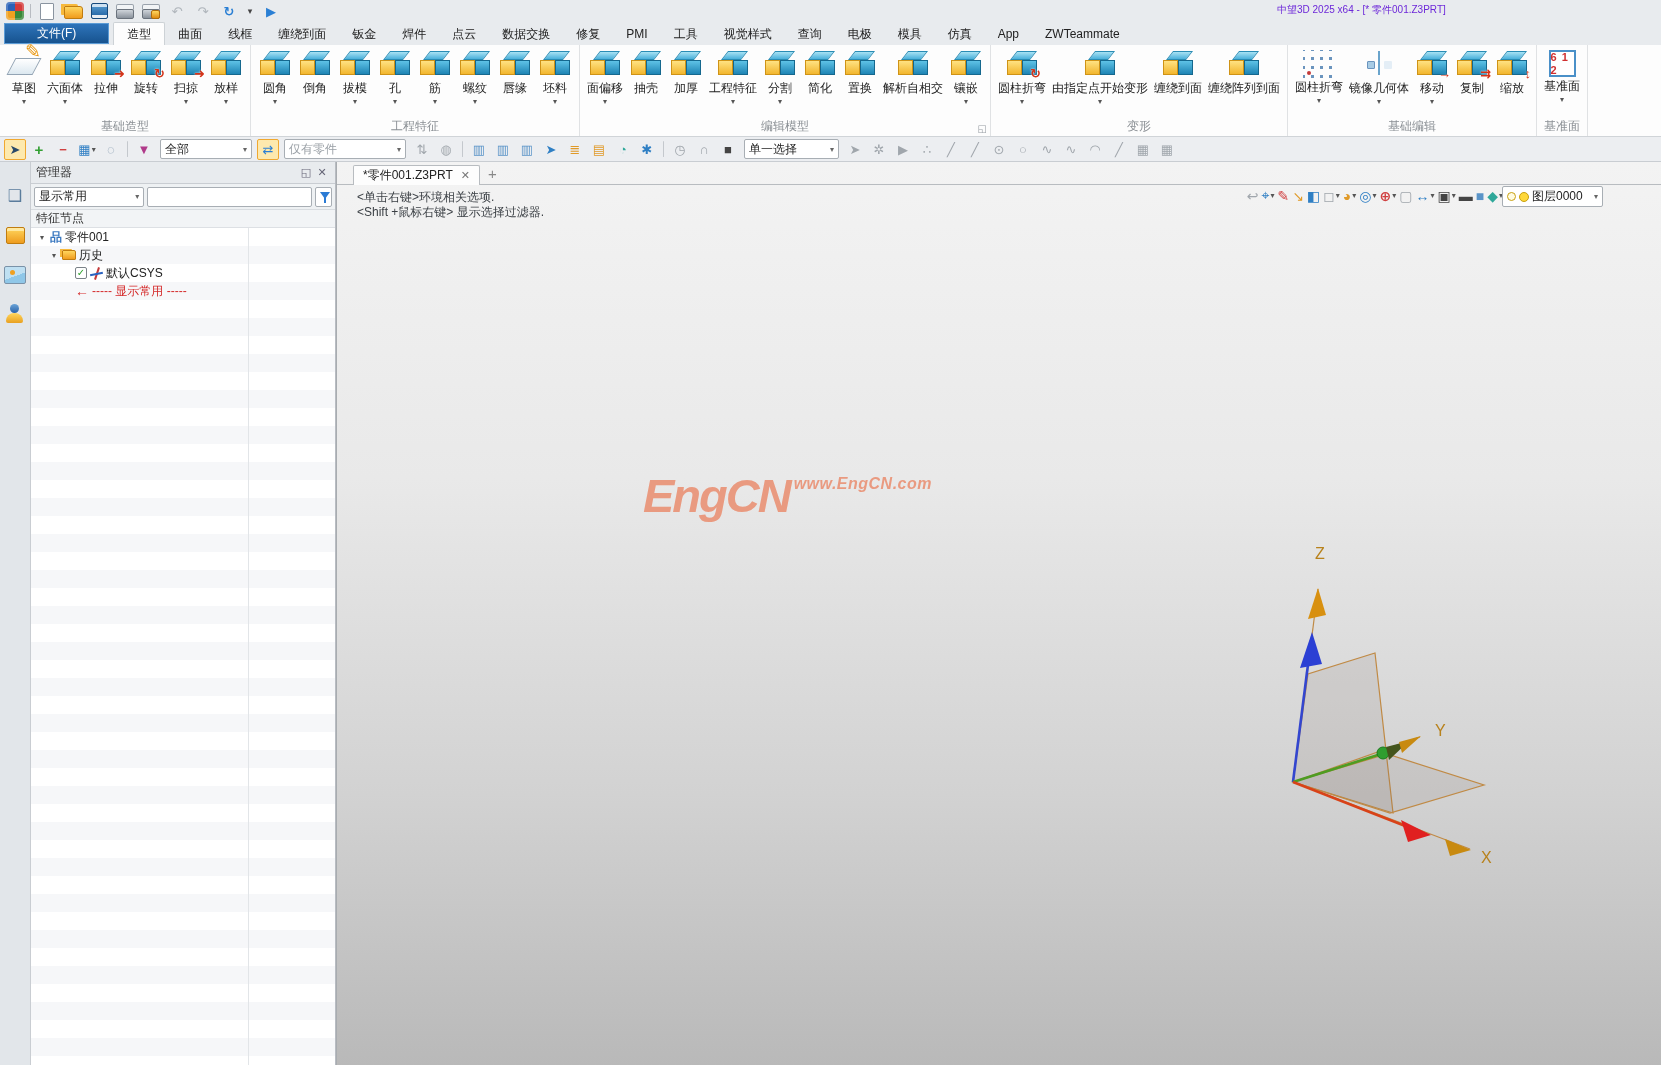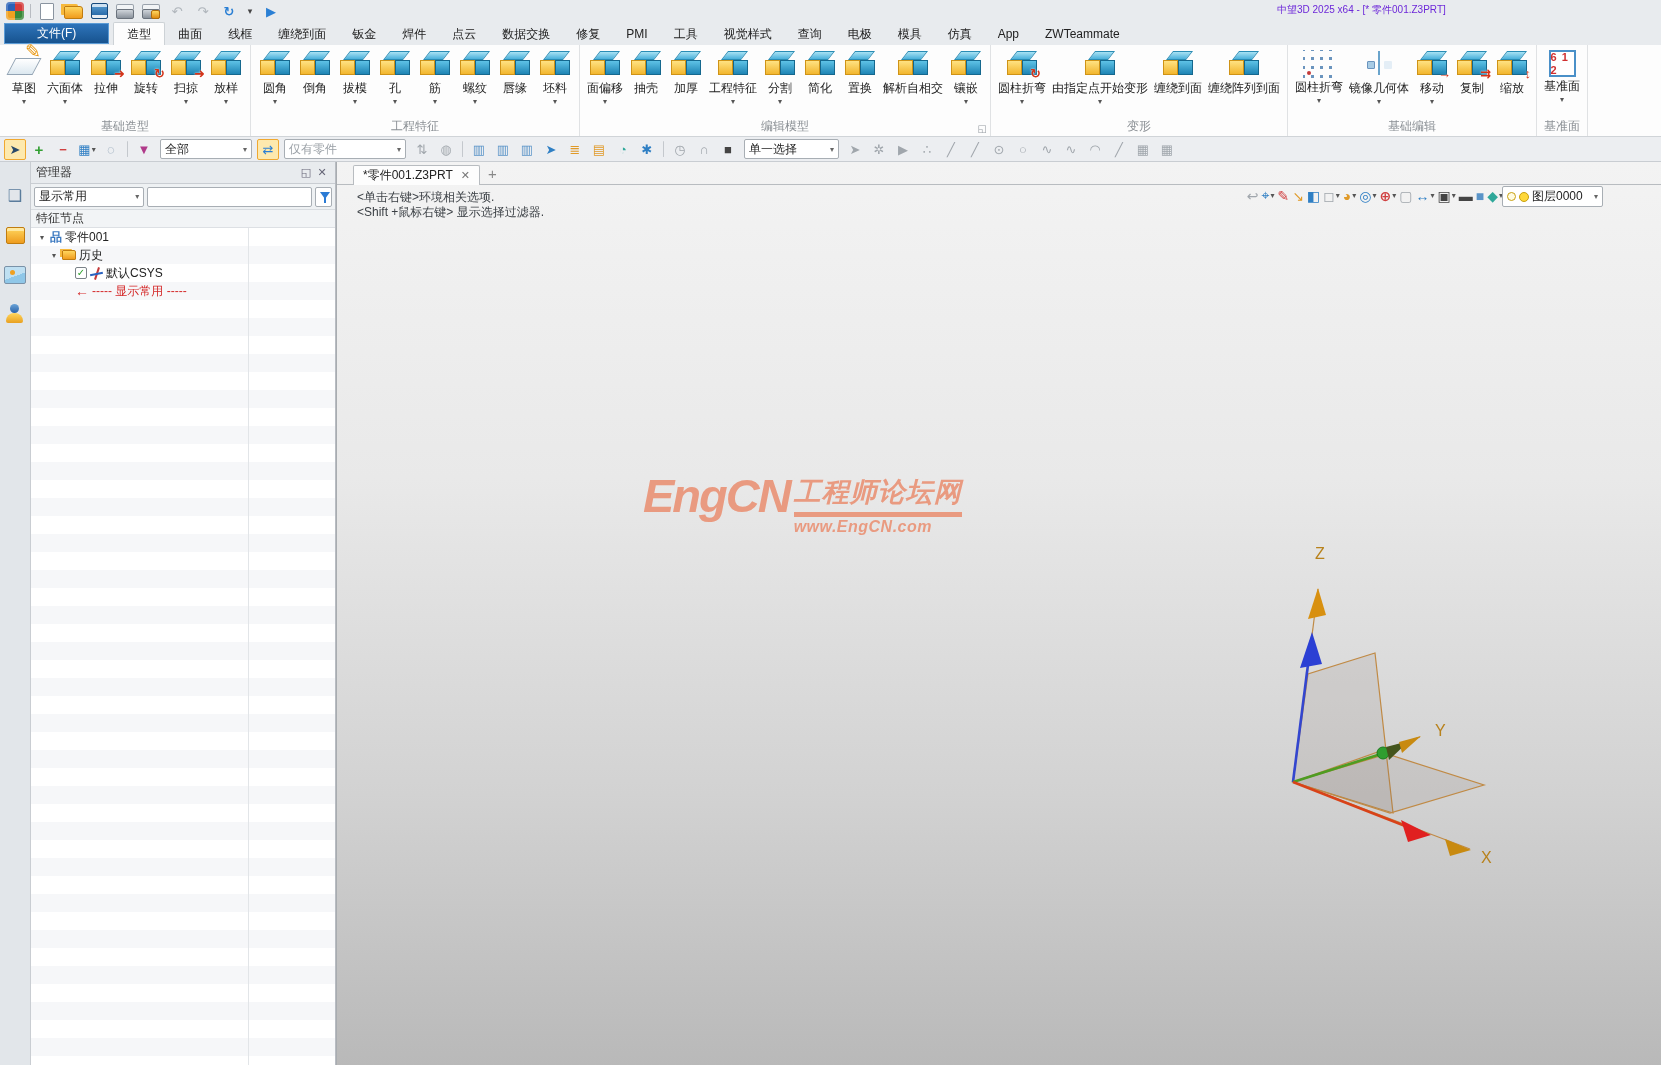--- a/index.html
+++ b/index.html
@@ -816,21 +816,20 @@
         <span class="bulb"></span>
         <span class="ycirc"></span>
         <span class="cval">图层0000</span>
         <span class="ccaret">▾</span>
       </div>
 
       <div class="watermark">
         <div class="wm-row">
           <span class="wm-brand">EngCN</span>
           <span class="wm-cnwrap">
-            <span class="wm-cn">工程师论坛网</span>
             <span class="wm-url">www.EngCN.com</span>
           </span>
         </div>
       </div>
 
       <svg class="triad" width="340" height="400" viewBox="0 0 340 400">
 
         <polygon points="113,281 128,173 195,152 213,312" fill="rgba(120,110,100,0.13)" stroke="#c08a45" stroke-width="1.2"></polygon>
         <polygon points="113,281 207,253 304,284 210,312" fill="rgba(120,110,100,0.13)" stroke="#c08a45" stroke-width="1.2"></polygon>
 

